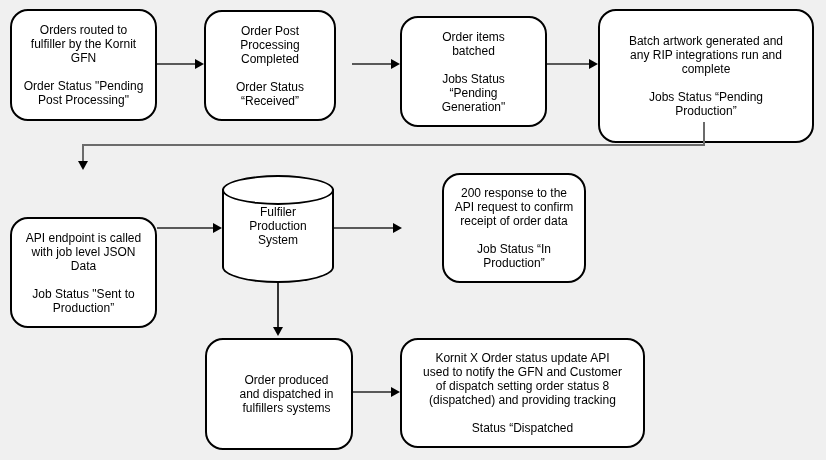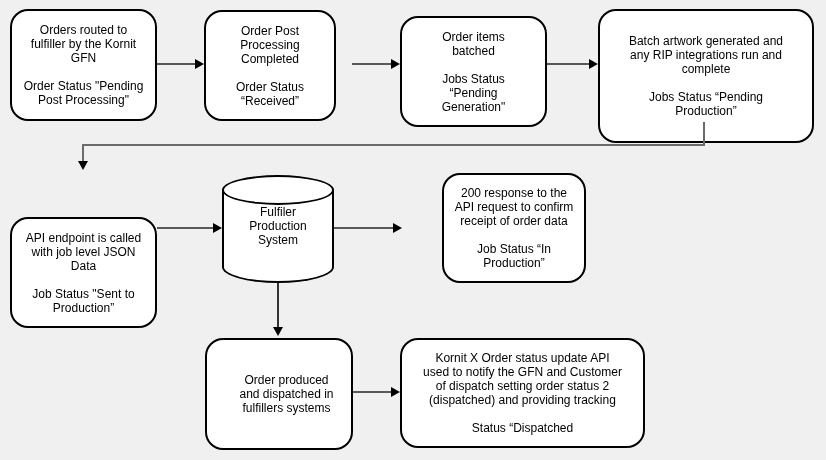--- a/index.html
+++ b/index.html
@@ -216,21 +216,21 @@
 
   <div class="node" style="left:205px; top:338px; width:148px; height:112px;padding-left:15px;">
     <div class="node-text">Order produced
 and dispatched in
 fulfillers systems</div>
   </div>
 
   <div class="node" style="left:400px; top:338px; width:245px; height:110px;">
     <div class="node-text">Kornit X Order status update API
 used to notify the GFN and Customer
-of dispatch setting order status 2
+of dispatch setting order status 8
 (dispatched) and providing tracking
 
 Status “Dispatched</div>
   </div>
 
   <div class="arrow-right" style="left:353px; top:387px; width:47px;">
     <div class="shaft"></div>
     <div class="head"></div>
   </div>
 

